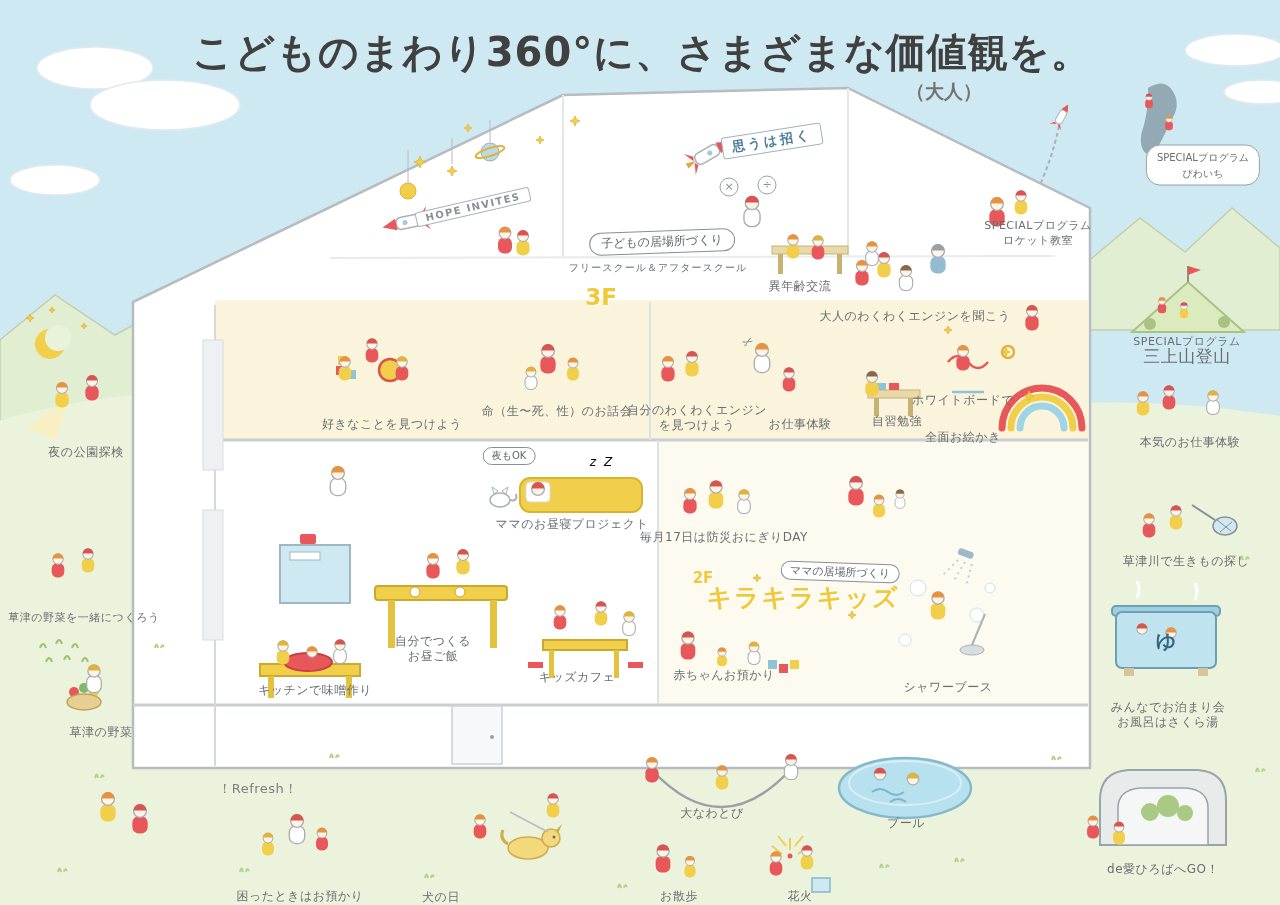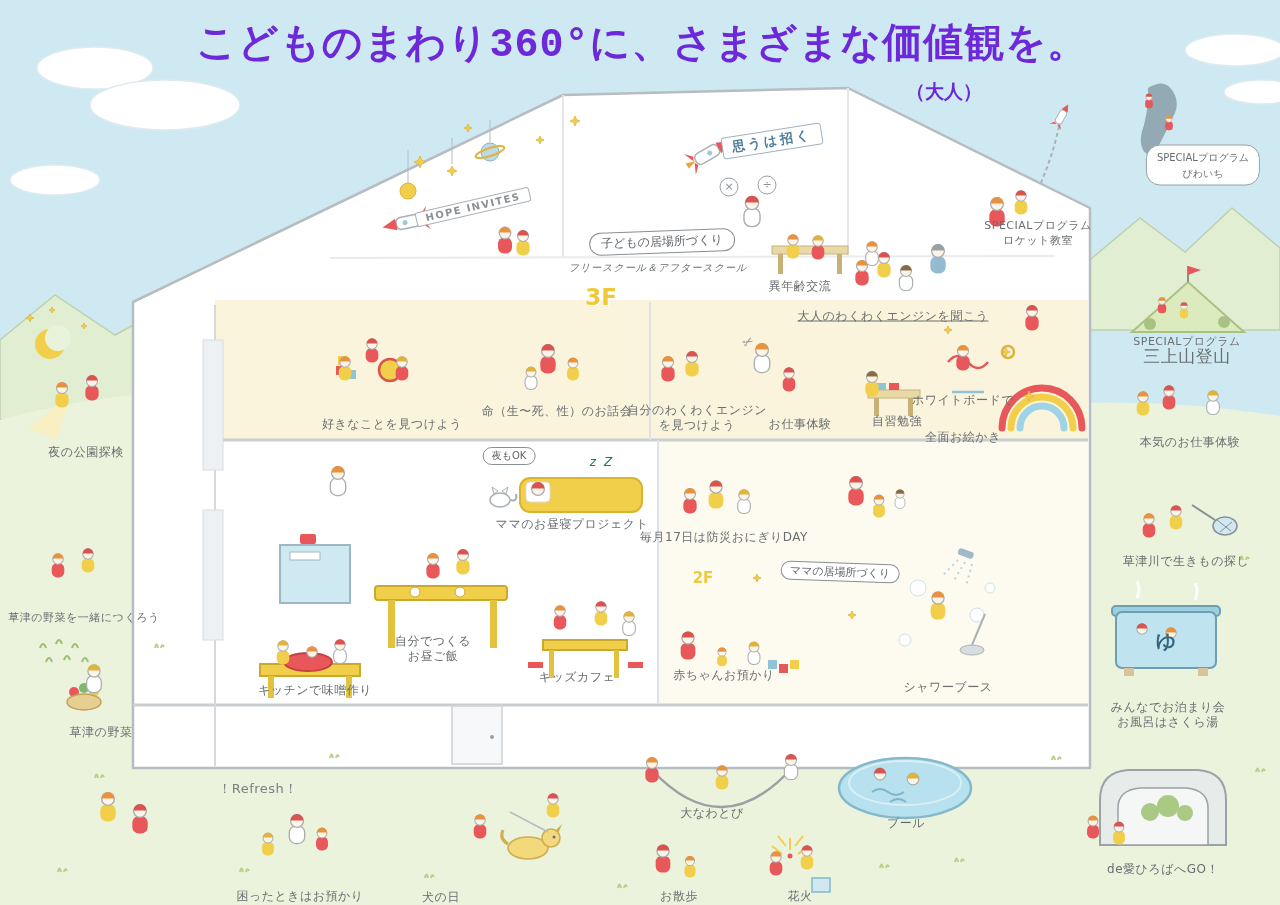--- a/index.html
+++ b/index.html
@@ -14,30 +14,30 @@
       white-space:nowrap;font-weight:500;}
   .bubble.sm{font-size:10px;padding:1px 8px;}
   .callout{position:absolute;transform:translate(-50%,-50%);border:1.6px solid #9aa0a4;
       background:#fff;border-radius:14px;padding:4px 10px;text-align:center;font-size:10px;
       color:#6a6e71;line-height:1.55;white-space:nowrap;}
   .callout span{display:block;}
   .banner{position:absolute;background:#fff;border:1.6px solid #aab0b4;border-radius:3px;
       padding:1px 9px;white-space:nowrap;}
   .banner.hope{font-size:10px;letter-spacing:1.5px;color:#8a9095;font-weight:600;}
   .banner.omou{font-size:13px;letter-spacing:3px;color:#4e7d9c;font-weight:700;border-color:#9fb2c0;}
-  .title-main{position:absolute;left:642px;top:42px;transform:translate(-50%,-50%);
-      font-size:40px;font-weight:800;color:#6d28d9;letter-spacing:1px;white-space:nowrap;font-family:Liberation Mono, monospace;}
+  .title-main{position:absolute;left:642px;top:52px;transform:translate(-50%,-50%);
+      font-size:40px;font-weight:800;color:#404040;letter-spacing:1px;white-space:nowrap;}
   .title-note{position:absolute;left:944px;top:92px;transform:translate(-50%,-50%);
-      font-size:19px;font-weight:700;color:#6d28d9;white-space:nowrap;}
+      font-size:19px;font-weight:700;color:#737373;white-space:nowrap;}
   .yellow-f{position:absolute;transform:translate(-50%,-50%);color:#f0c93a;font-weight:800;
       white-space:nowrap;text-shadow:1px 1px 0 #fff;}
   .op{position:absolute;transform:translate(-50%,-50%);width:17px;height:17px;
       border:1.4px solid #9aa0a4;border-radius:50%;background:#fff;color:#8a9095;
       font-size:11px;line-height:16px;text-align:center;}
-  .zzz{position:absolute;transform:translate(-50%,-50%);font-size:12px;color:#15803d;
+  .zzz{position:absolute;transform:translate(-50%,-50%);font-size:12px;color:#000000;
       font-style:italic;letter-spacing:2px;}
   .scissors{position:absolute;transform:translate(-50%,-50%) rotate(-30deg);font-size:13px;color:#8a9095;}
   .yu{position:absolute;transform:translate(-50%,-50%);font-size:20px;font-weight:700;color:#39657e;}
   .two{text-align:center;line-height:1.3;}
 </style>
 </head>
 <body>
 
 <div class="scene">
 
@@ -680,43 +680,44 @@
       </g>
 </svg>
 
 <div class="title-main">こどものまわり360°に、さまざまな価値観を。</div>
 <div class="title-note">（大人）</div>
 
 <div class="banner hope" style="left:473px;top:207px;transform:translate(-50%,-50%) rotate(-13deg);">HOPE INVITES</div>
 <div class="banner omou" style="left:772px;top:141px;transform:translate(-50%,-50%) rotate(-9deg);">思うは招く</div>
 
 <div class="bubble" style="left:662px;top:242px;transform:translate(-50%,-50%) rotate(-2deg);">子どもの居場所づくり</div>
-<div class="lb sm" style="left:658px;top:268px;letter-spacing:1px;font-style:italic;">フリースクール＆アフタースクール</div>
+<div class="lb sm" style="left:658px;top:268px;letter-spacing:1px;">フリースクール＆アフタースクール</div>
 <div class="yellow-f" style="left:601px;top:297px;font-size:23px;">3F</div>
 <div class="lb" style="left:800px;top:286px;">異年齢交流</div>
-<div class="lb" style="left:893px;top:316px;text-decoration:underline;">大人のわくわくエンジンを聞こう</div>
+<div class="lb" style="left:915px;top:316px;">大人のわくわくエンジンを聞こう</div>
 <div class="lb two" style="left:1038px;top:226px;font-size:11px;">SPECIALプログラム</div>
 <div class="lb two" style="left:1038px;top:241px;font-size:11px;">ロケット教室</div>
 <div class="lb" style="left:392px;top:424px;">好きなことを見つけよう</div>
 <div class="lb" style="left:557px;top:411px;">命（生〜死、性）のお話会</div>
 <div class="lb" style="left:697px;top:410px;">自分のわくわくエンジン</div>
 <div class="lb" style="left:697px;top:425px;">を見つけよう</div>
 <div class="lb" style="left:800px;top:424px;">お仕事体験</div>
 <div class="lb" style="left:897px;top:421px;">自習勉強</div>
 <div class="lb" style="left:963px;top:400px;">ホワイトボードで</div>
 <div class="lb" style="left:963px;top:437px;">全面お絵かき</div>
 <div class="op" style="left:729px;top:187px;">×</div>
 <div class="op" style="left:767px;top:185px;">÷</div>
 <div class="scissors" style="left:748px;top:342px;">✂</div>
 
 <div class="bubble sm" style="left:509px;top:456px;">夜もOK</div>
 <div class="zzz" style="left:602px;top:462px;">z Z</div>
 <div class="lb" style="left:572px;top:524px;">ママのお昼寝プロジェクト</div>
 <div class="lb" style="left:724px;top:537px;">毎月17日は防災おにぎりDAY</div>
 <div class="yellow-f" style="left:703px;top:578px;font-size:15px;">2F</div>
+<div class="yellow-f" style="left:803px;top:597px;font-size:25px;letter-spacing:2px;">キラキラキッズ</div>
 <div class="bubble sm" style="left:840px;top:572px;transform:translate(-50%,-50%) rotate(2deg);font-size:11px;">ママの居場所づくり</div>
 <div class="lb" style="left:315px;top:690px;">キッチンで味噌作り</div>
 <div class="lb" style="left:433px;top:641px;">自分でつくる</div>
 <div class="lb" style="left:433px;top:656px;">お昼ご飯</div>
 <div class="lb" style="left:577px;top:677px;">キッズカフェ</div>
 <div class="lb" style="left:724px;top:675px;">赤ちゃんお預かり</div>
 <div class="lb" style="left:948px;top:687px;">シャワーブース</div>
 
 <div class="lb" style="left:86px;top:452px;">夜の公園探検</div>
 <div class="lb sm" style="left:84px;top:617px;font-size:11px;">草津の野菜を一緒につくろう</div>

